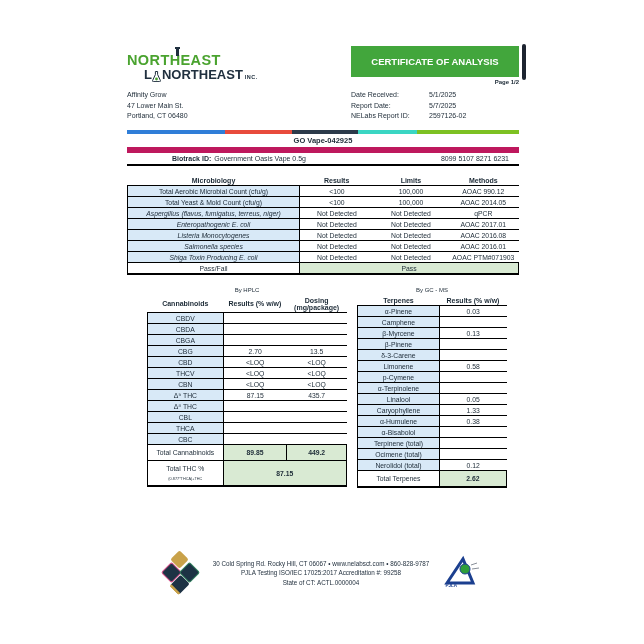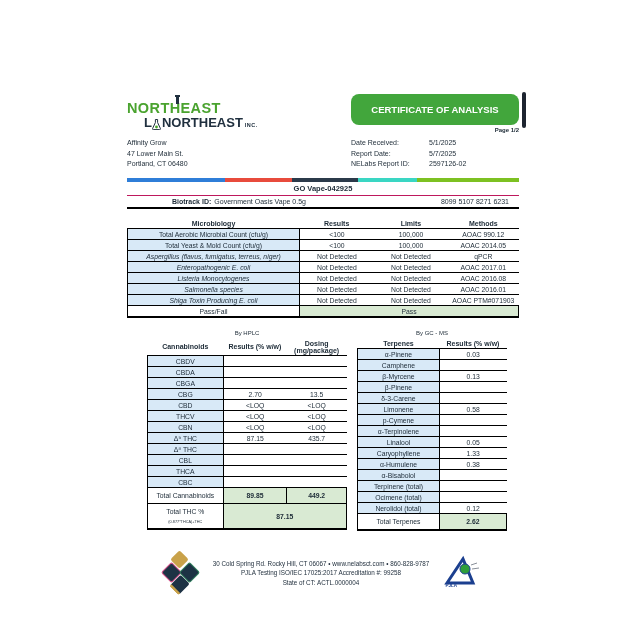--- a/index.html
+++ b/index.html
@@ -1,43 +1,43 @@
 <!DOCTYPE html>
 <html><head>
 <meta charset="utf-8">
 <style>
   html,body { margin:0; padding:0; background:#ffffff; }
   body { width:644px; height:644px; font-family:"Liberation Sans", sans-serif; color:#1c2a36; }
   .page { position:relative; width:644px; height:644px; background:#fff; overflow:hidden; }
   .content { position:absolute; left:127px; top:46px; width:392px; }
 
   
-  .header-row { display:flex; justify-content:space-between; align-items:flex-start;margin-top:48px; }
+  .header-row { display:flex; justify-content:space-between; align-items:flex-start; }
   .logo-block { position:relative; padding-top:8px; }
   .logo-line1 { color:#4aa32f; font-weight:bold; font-size:14.5px; letter-spacing:0.4px; line-height:13px; }
   .tube-icon { position:absolute; left:49px; top:1px; width:2.5px; height:9px; background:#20303f; }
   .tube-icon:before { content:""; position:absolute; left:-1.5px; top:0; width:5.5px; height:1.5px; background:#20303f; }
   .logo-line2 { color:#20303f; font-weight:bold; font-size:13px; margin-left:17px; margin-top:0px; display:flex; align-items:baseline; }
   .flask-icon { width:9px; height:11px; margin:0 0.5px; align-self:flex-end; }
   .inc-label { font-size:5.5px; margin-left:2px; letter-spacing:0.5px; }
   .banner-wrap { width:168px; position:relative; }
-  .banner { background:#42a63c; color:#fff; font-weight:bold; font-size:9.5px; text-align:center; padding:10px 2px; border-radius:8px; }
+  .banner { background:#42a63c; color:#fff; font-weight:bold; font-size:9.5px; text-align:center; padding:10px 2px; border-radius:0; }
   .banner-bar { position:absolute; right:-7px; top:-2px; width:4px; height:36px; background:#1d2430; border-radius:2px; }
   .page-label { font-size:6px; font-weight:bold; text-align:right; margin-top:2px; }
 
   .info-row { display:flex; justify-content:space-between; margin-top:5px; }
   .client-block { font-size:7px; line-height:10.5px; }
   .meta-block { font-size:7px; line-height:10.5px; width:168px; }
   .meta-row { display:flex; }
   .meta-label { width:78px; }
 
   
   .stripe { display:flex; height:4px; margin-top:8px; }
   .stripe div { height:100%; }
-  .sample-title { text-align:center; font-weight:bold; font-size:7.5px; padding:2.5px 0 2px; border-bottom:1px solid #be185d; }
+  .sample-title { text-align:center; font-weight:bold; font-size:7.5px; padding:2.5px 0 2px; border-bottom:6px solid #be185d; }
   .biotrack-row { display:flex; justify-content:space-between; font-size:7px; padding:2px 10px 2px 45px; border-bottom:2px solid #000; }
   .biotrack-label { font-weight:bold; margin-right:3px; }
   .biotrack-left { display:flex; }
 
   
   table { border-collapse:collapse; }
   td, th { padding:1.5px 2px; text-align:center; }
   th { font-size:7px; font-weight:bold; }
   td { font-size:6.8px; border-top:1px solid #000; }
   .italic-name td:first-child { font-style:italic; }

